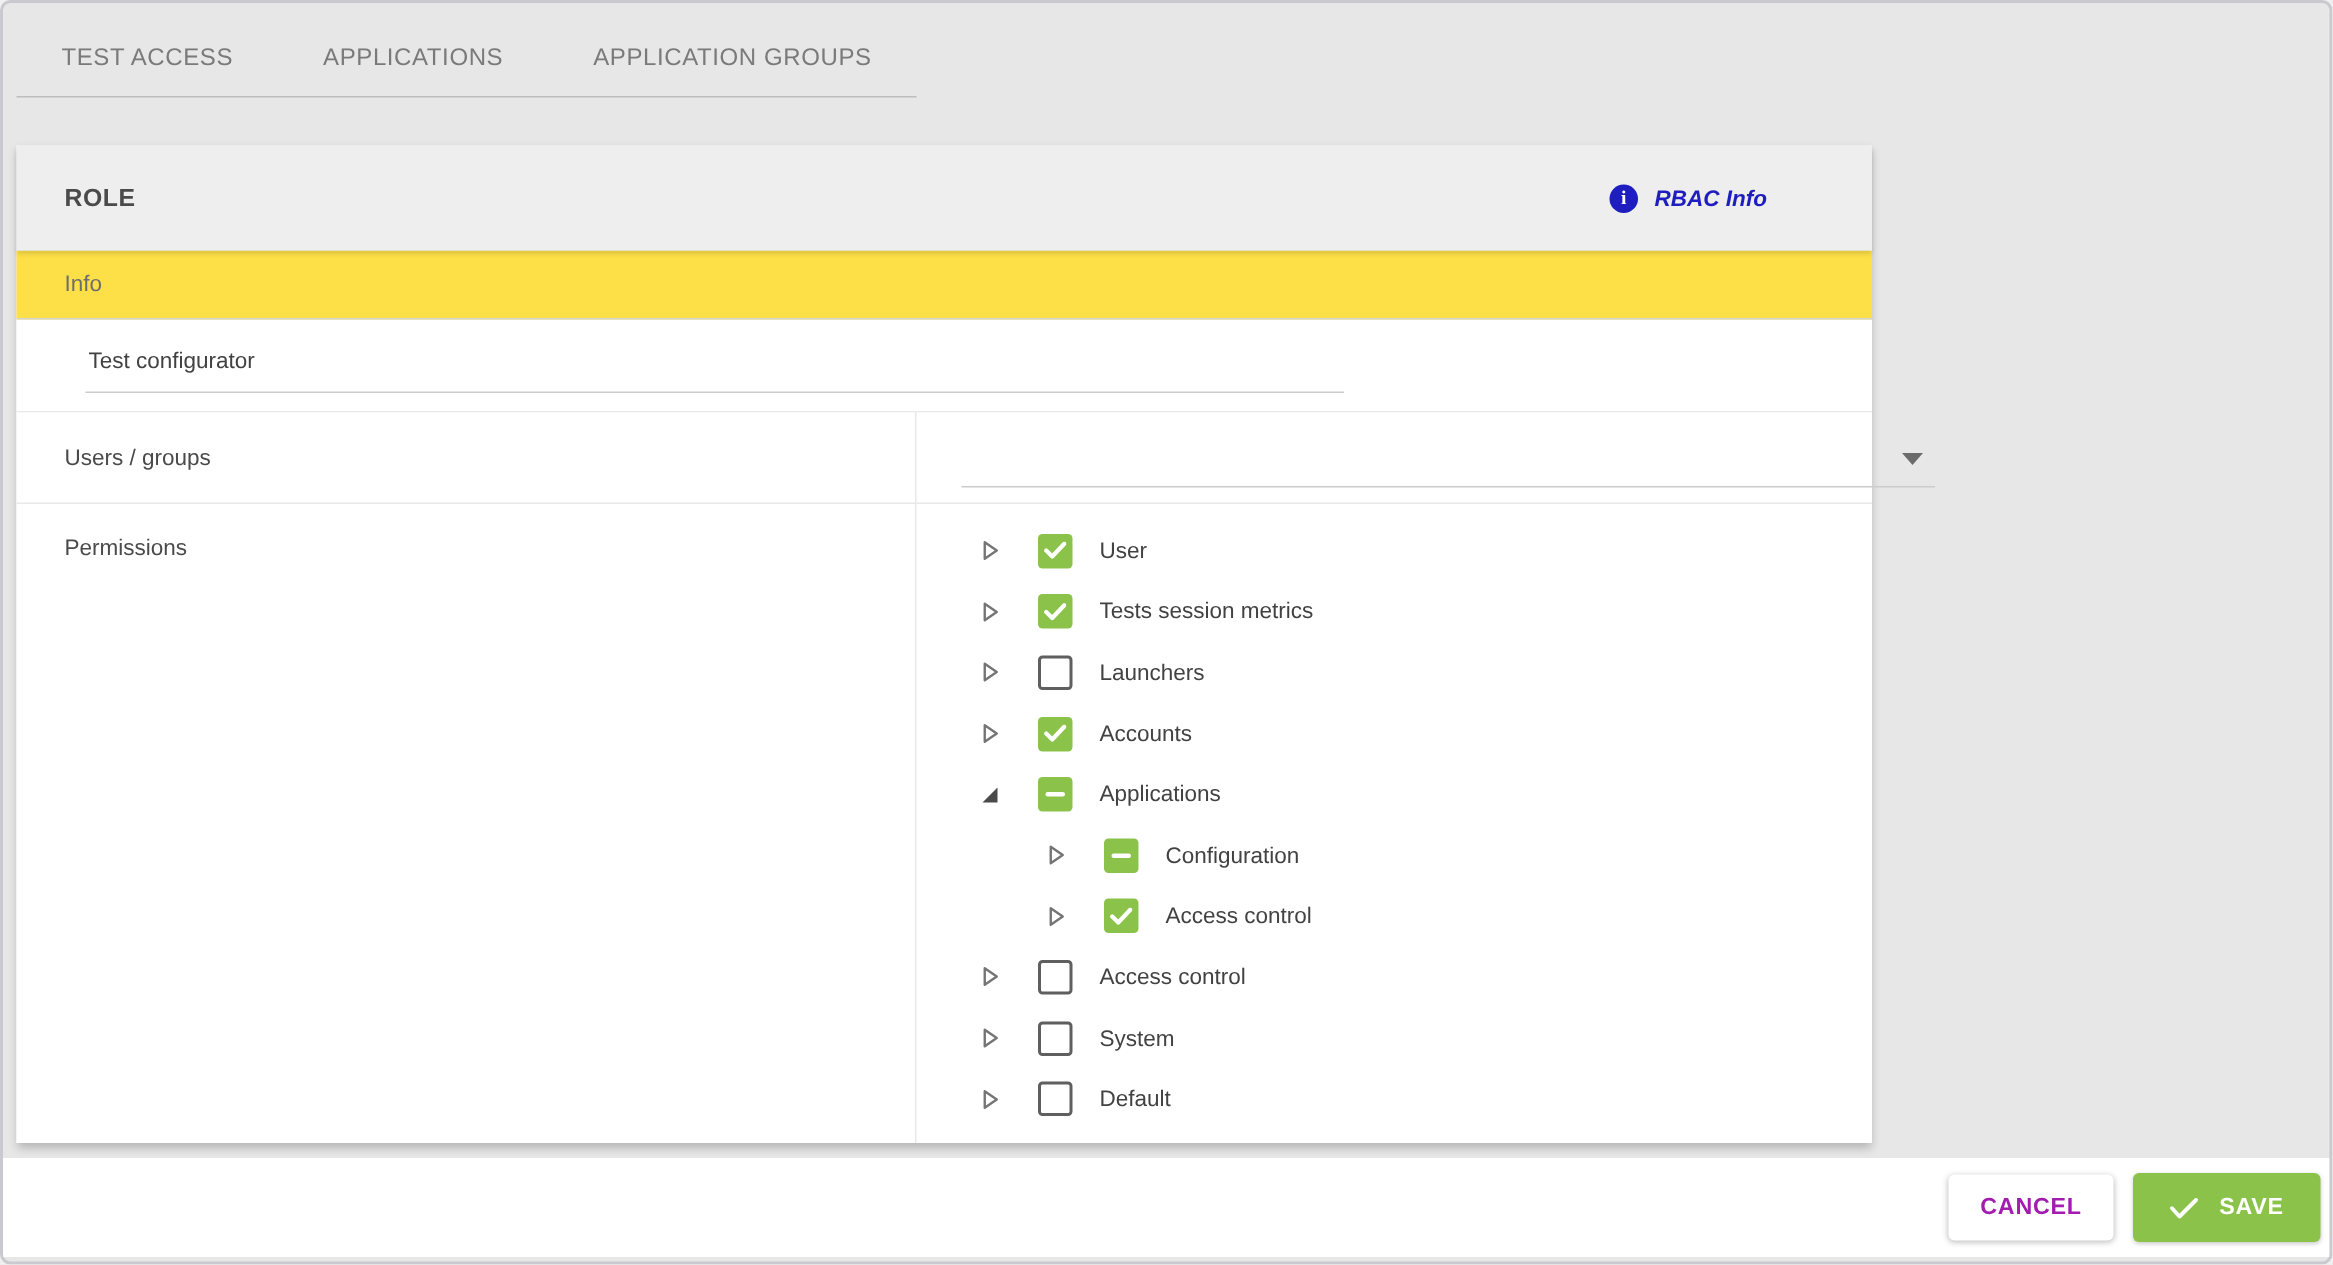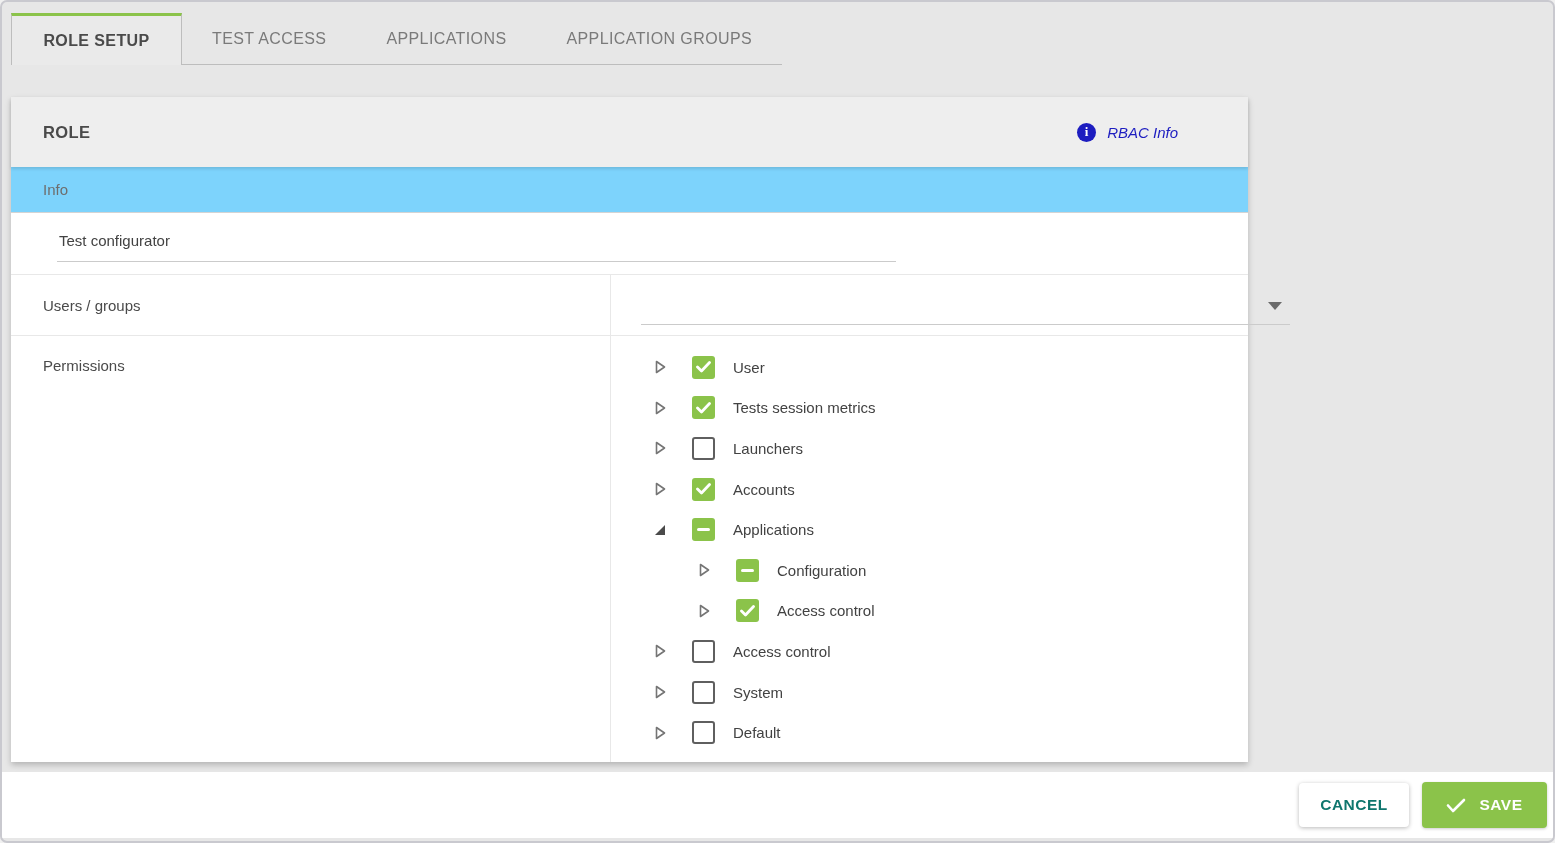--- a/index.html
+++ b/index.html
@@ -43,24 +43,24 @@
     display:flex; align-items:center; justify-content:space-between;
     padding:0 32px; box-shadow:0 2px 3px rgba(0,0,0,.12); position:relative; z-index:2;
   }
   .panel-title { font-size:16.5px; font-weight:bold; color:#4a4a4a; letter-spacing:0.4px; }
   .rbac { display:flex; align-items:center; gap:11px; cursor:pointer; padding-right:38px; }
   .info-icon {
     width:19px; height:19px; border-radius:50%; background:#1d1dc0; color:#fff;
     display:flex; align-items:center; justify-content:center;
     font-size:13px; font-weight:bold; font-style:normal; font-family:"Liberation Serif", serif;
   }
-  .rbac-label { color:#1d1dc0; font-size:15px; font-style:italic; }
+  .rbac-label { color:#1d1dc0; font-size:15px; font-style:italic;font-weight:bold; }
 
   .section-bar {
-    height:46px; background:#7dd3fc; flex:0 0 auto;
+    height:46px; background:#fde047; flex:0 0 auto;
     display:flex; align-items:center; padding:0 32px;
     border-bottom:1px solid #d4d4d4; position:relative; z-index:1;
     font-size:15px; color:#6e6e6e;
   }
 
   .row { display:grid; grid-template-columns:600px 1fr; background:#fff; border-bottom:1px solid #e8e8e8; }
   .row-name { height:62px; }
   .row-users { height:61px; }
   .row-perms { flex:1 1 auto; border-bottom:none; }
   .cell-label {
@@ -112,37 +112,34 @@
   .footer {
     position:absolute; left:0; right:0; bottom:3px; height:66px; background:#fff;
     display:flex; align-items:center; justify-content:flex-end; gap:13px; padding-right:6px;
   }
   .btn {
     border:none; border-radius:4px; cursor:pointer;
     font-family:"Liberation Sans", sans-serif; font-size:15.5px; font-weight:bold; letter-spacing:0.5px;
     display:flex; align-items:center; justify-content:center;
   }
   .btn-cancel {
-    width:110px; height:44px; background:#fff; color:#0f766e;
+    width:110px; height:44px; background:#fff; color:#a21caf;
     box-shadow:0 1px 4px rgba(0,0,0,.28);
   }
   .btn-save {
     width:125px; height:46px; background:#8BC34A; color:#fff; gap:13px;
     box-shadow:0 1px 3px rgba(0,0,0,.2);
   }
 </style>
 </head>
 <body>
 
 <div class="frame">
 
   <div class="tabbar">
-    <div class="tab active">
-        <span class="tab-label">ROLE SETUP</span>
-      </div>
       <div class="tab">
         <span class="tab-label">TEST ACCESS</span>
       </div>
       <div class="tab">
         <span class="tab-label">APPLICATIONS</span>
       </div>
       <div class="tab">
         <span class="tab-label">APPLICATION GROUPS</span>
       </div>
   </div>

